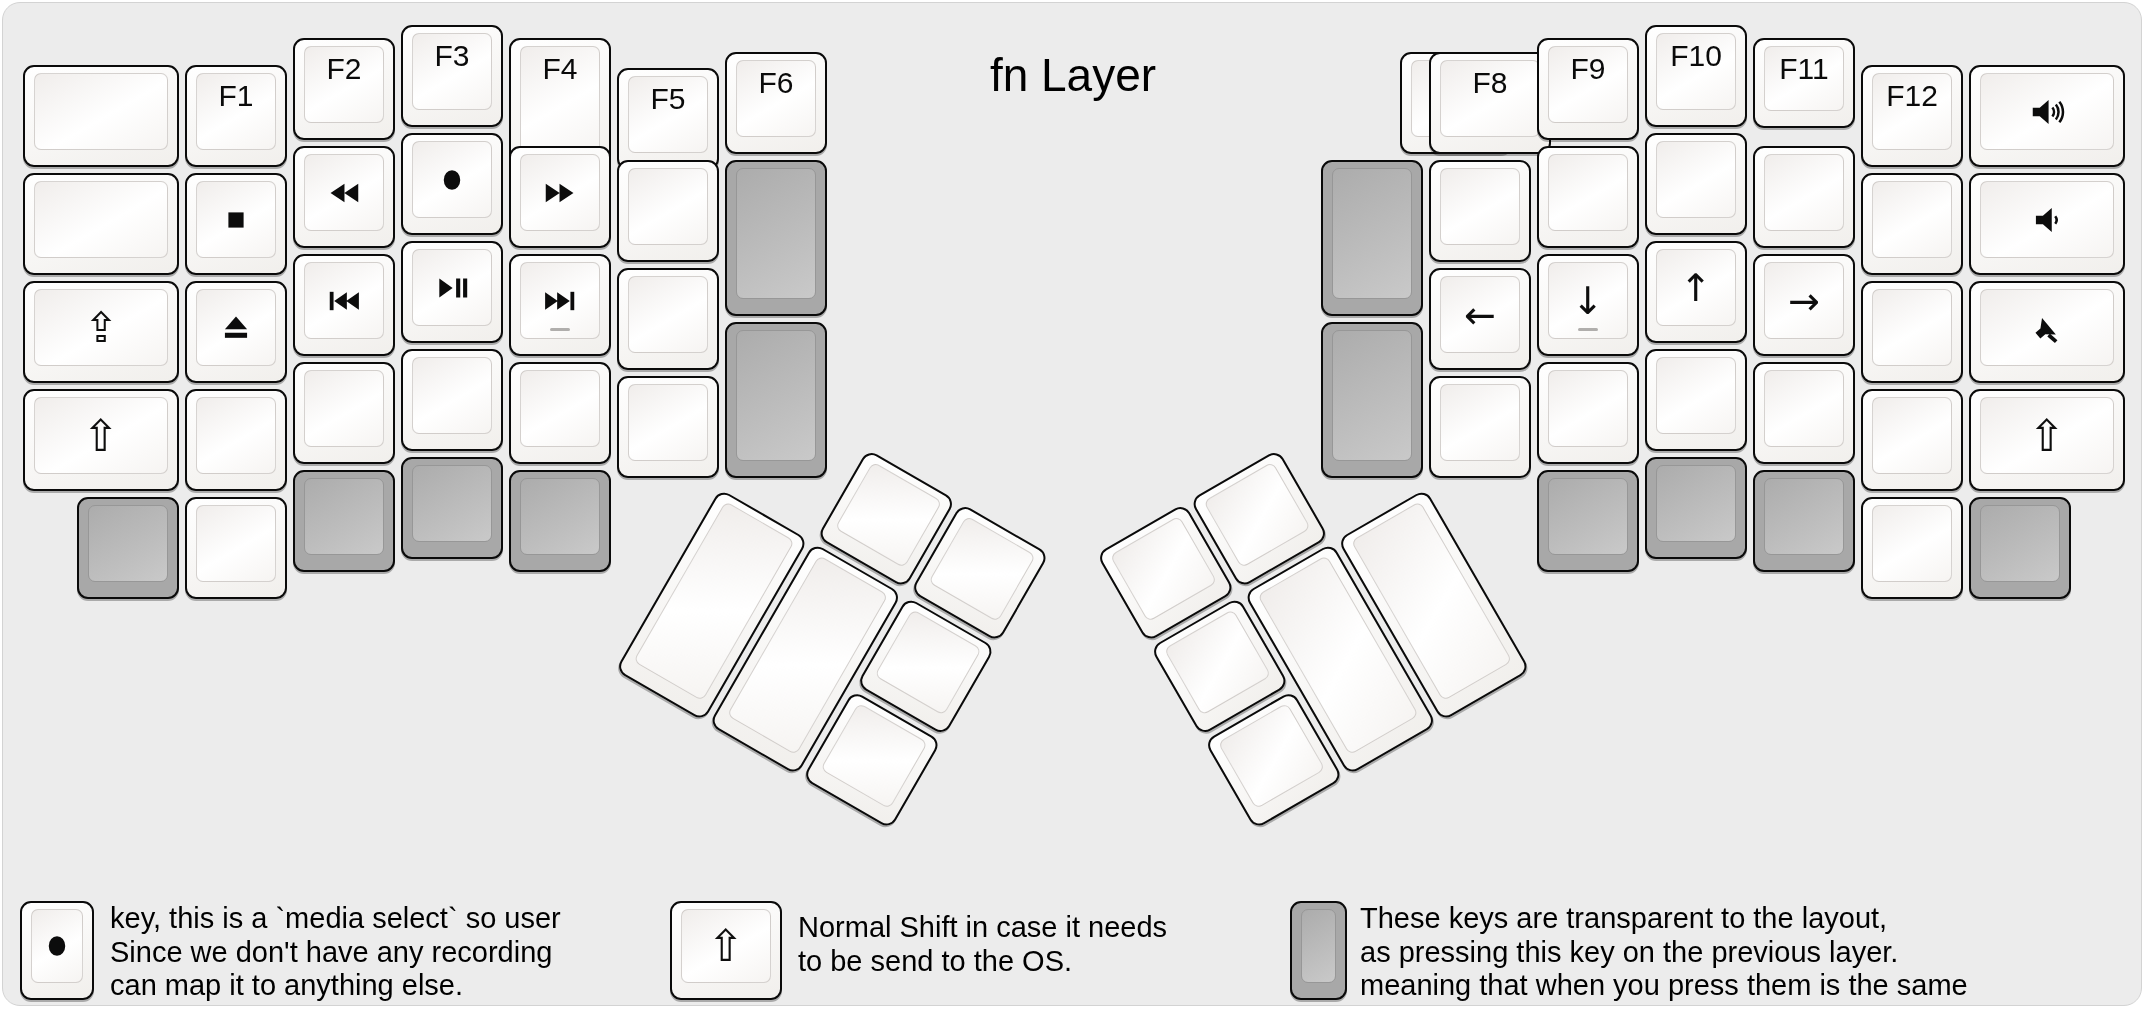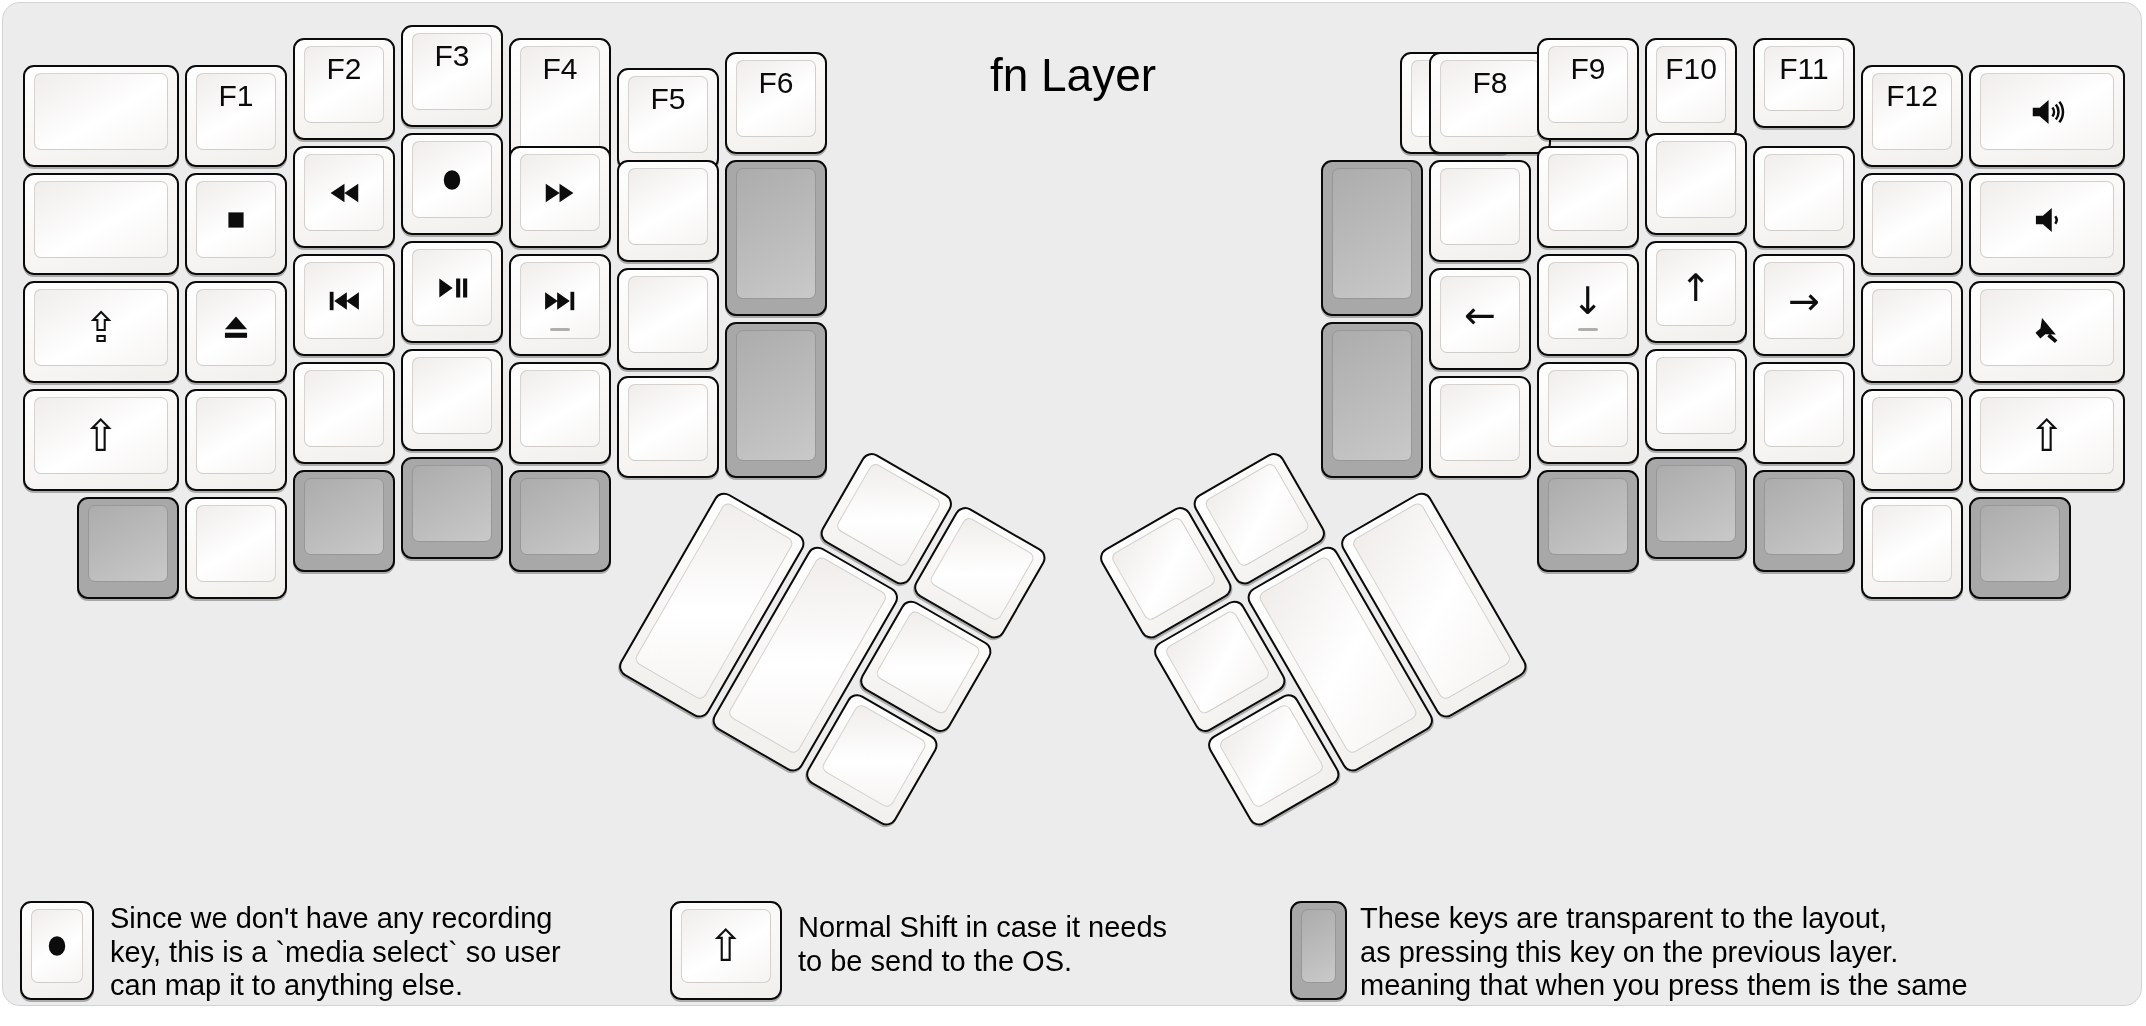--- a/index.html
+++ b/index.html
@@ -268,21 +268,21 @@
       <div class="keytop">
         <span class="kicon">
           <span class="glyph arrow">↓</span>
         </span>
         <div class="homing-bar"></div>
       </div>
     </div>
     <div class="key" style="left: 1537px; top: 362px; width: 102px; height: 102px;">
       <div class="keytop"></div>
     </div>
-    <div class="key" style="left: 1645px; top: 38px; width: 92px; height: 102px;">
+    <div class="key" style="left: 1645px; top: 25px; width: 102px; height: 102px;">
       <div class="keytop txt">
         <span class="klabel">F10</span>
       </div>
     </div>
     <div class="key" style="left: 1645px; top: 133px; width: 102px; height: 102px;">
       <div class="keytop"></div>
     </div>
     <div class="key" style="left: 1645px; top: 241px; width: 102px; height: 102px;">
       <div class="keytop">
         <span class="kicon">
@@ -424,22 +424,22 @@
     <div class="key" style="left: 20px; top: 901px; width: 74px; height: 99px;">
       <div class="keytop">
         <span class="kicon">
           <svg viewBox="0 0 24 24">
             <ellipse cx="12" cy="12" rx="5.2" ry="6.2" fill="#0c0c0c"></ellipse>
           </svg>
         </span>
       </div>
     </div>
     <div class="legend-text" style="left: 110px; top: 902px;">
+      <div>key, this is a `media select` so user</div>
       <div>Since we don't have any recording</div>
-      <div>key, this is a `media select` so user</div>
       <div>can map it to anything else.</div>
     </div>
     <div class="key" style="left: 670px; top: 901px; width: 112px; height: 99px;">
       <div class="keytop">
         <span class="kicon">
           <span class="glyph shift">⇧</span>
         </span>
       </div>
     </div>
     <div class="legend-text" style="left: 798px; top: 911px;">

